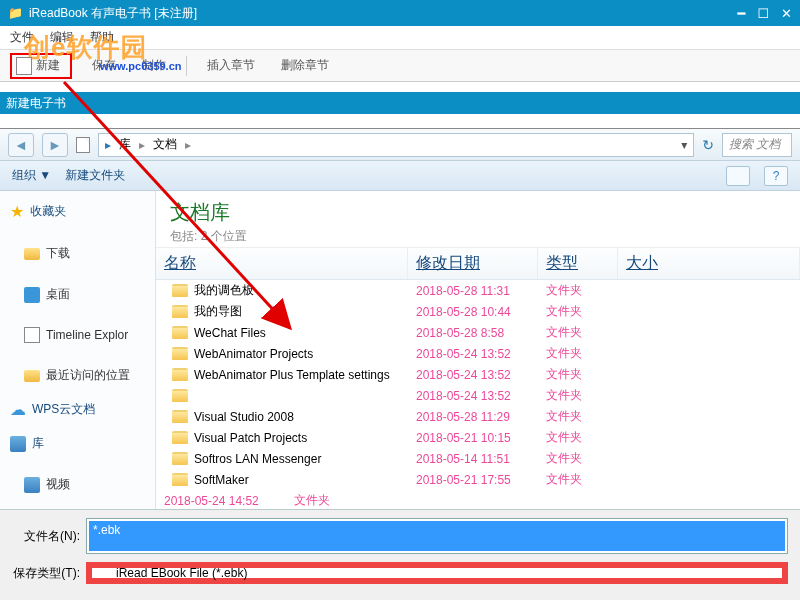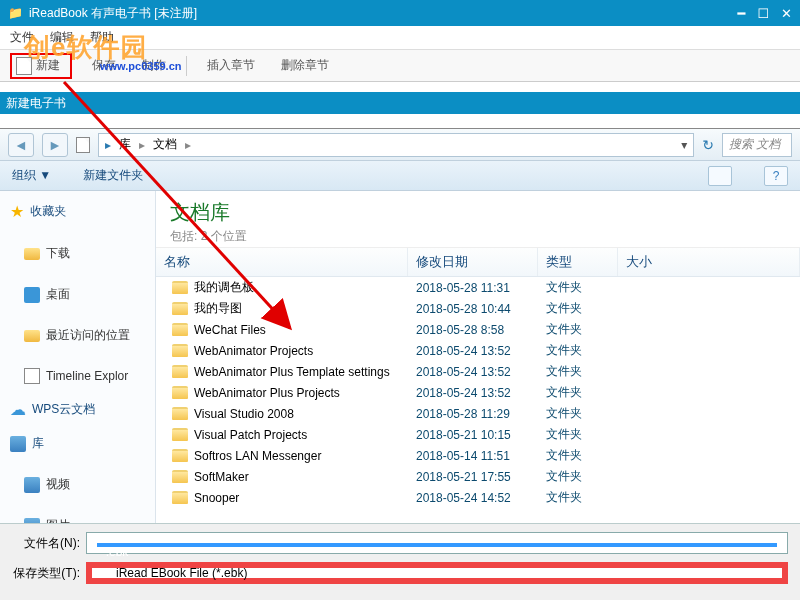--- a/index.html
+++ b/index.html
@@ -21,59 +21,59 @@
     
     
     .explorer { position: absolute; top: 128px; left: 0; right: 0; bottom: 0; background: #fff; border-top: 1px solid #888; display: flex; flex-direction: column; }
     .exp-nav { height: 32px; background: linear-gradient(#f7fbfd,#e4eef5); display: flex; align-items: center; padding: 0 8px; gap: 8px; border-bottom: 1px solid #c0d0dd; }
     .nav-arrow { width: 26px; height: 24px; border: 1px solid #b0c5d5; border-radius: 3px; background: #f2f7fb; display: inline-flex; align-items: center; justify-content: center; color: #6699bb; font-size: 14px; cursor: pointer; }
     .breadcrumb-box { flex: 1; height: 24px; border: 1px solid #b0c5d5; background: #fff; display: flex; align-items: center; padding: 0 6px; font-size: 12px; gap: 8px; }
     .bc-sep { color: #888; }
     .search-box { width: 70px; height: 24px; border: 1px solid #b0c5d5; background: #fff; display: flex; align-items: center; padding: 0 6px; font-size: 12px; color: #888; font-style: italic; }
     .refresh-icon { color: #2a7ab0; font-size: 14px; cursor: pointer; }
     
-    .exp-toolbar { height: 30px; background: linear-gradient(#eaf3fa,#d8e8f4); display: flex; align-items: center; padding: 0 12px; gap: 32px; font-size: 12px; color: #164a7c; border-bottom: 1px solid #c0d0dd; }
+    .exp-toolbar { height: 30px; background: linear-gradient(#eaf3fa,#d8e8f4); display: flex; align-items: center; padding: 0 12px; gap: 14px; font-size: 12px; color: #164a7c; border-bottom: 1px solid #c0d0dd; }
     .exp-toolbar .spacer { flex: 1; }
     .view-btn { width: 24px; height: 20px; border: 1px solid #a8c4d8; background: #f5faff; border-radius: 2px; cursor: pointer; }
     
     .exp-body { flex: 1; display: flex; overflow: hidden; }
     .sidebar { width: 156px; border-right: 1px solid #dbe4ec; background: #fafcfe; padding: 8px 4px; font-size: 12px; overflow: hidden; }
     .sb-group { margin-bottom: 10px; }
     .sb-header { display: flex; align-items: center; gap: 6px; color: #164a7c; font-weight: normal; padding: 3px 6px; cursor: pointer; }
     .sb-item { display: flex; align-items: center; gap: 6px; padding: 3px 6px 3px 20px; color: #333; cursor: pointer; margin-top: 18px; }
     .sb-item.active { background: #cee5f5; border: 1px solid #8cc0e8; border-radius: 2px; padding: 2px 5px 2px 19px; }
     .sb-icon { width: 16px; height: 16px; display: inline-block; }
     .star { color: #f7b500; font-size: 16px; }
     .folder-ico { background: linear-gradient(#ffe28a,#f0b840); border-radius: 2px; width: 16px; height: 12px; }
     .blue-ico { background: #3a96d8; border-radius: 2px; }
     .cloud-ico { color: #3a96d8; font-size: 16px; }
     .lib-ico { background: linear-gradient(#6ab0e0,#3a80c0); border-radius: 2px; }
     
     .main-pane { flex: 1; display: flex; flex-direction: column; overflow: hidden; }
     .lib-title-row { padding: 8px 14px 2px; border-bottom: 1px solid #eee; }
     .lib-title { color: #1a7a2a; font-size: 20px; }
     .lib-sub { color: #888; font-size: 12px; margin-top: 2px; }
-    .col-headers { display: flex; font-size: 13px; color: #164a7c; border-bottom: 1px solid #e0e8ef; background: linear-gradient(#fdfefe,#f2f7fb); }
+    .col-headers { display: flex; font-size: 16px; color: #164a7c; border-bottom: 1px solid #e0e8ef; background: linear-gradient(#fdfefe,#f2f7fb); text-decoration: underline; }
     .col-headers div { padding: 5px 8px; border-right: 1px solid #e8eef3; }
     .c-name { flex: 0 0 252px; }
     .c-date { flex: 0 0 130px; }
     .c-type { flex: 0 0 80px; }
     .c-size { flex: 1; }
     .file-list { flex: 1; overflow: auto; }
     .file-row { display: flex; align-items: center; font-size: 12px; padding: 2px 0; }
     .file-row .c-name { display: flex; align-items: center; gap: 6px; padding-left: 16px; }
-    .file-row .c-date, .file-row .c-type, .file-row .c-size { color: #0c4a6e; padding-left: 8px; }
+    .file-row .c-date, .file-row .c-type, .file-row .c-size { color: #ec4899; padding-left: 8px; }
     .folder-yellow { width: 16px; height: 13px; background: linear-gradient(#ffe8a0,#f5c550); border-radius: 2px 2px 1px 1px; border-top: 2px solid #f0d070; }
     
     .bottom-section { border-top: 1px solid #bcc; background: #f0f0f0; padding: 8px 12px; font-size: 12px; }
     .field-row { display: flex; align-items: center; gap: 6px; margin-bottom: 8px; }
     .field-label { width: 68px; text-align: right; }
     .field-input { flex: 1; height: 22px; border: 6px solid #ef4444; padding: 0 24px; background: #fff; display: flex; align-items: center; }
     .field-input.selected { background: #3399ff; color: #fff; padding: 2px 4px; display: inline-block; height: auto; }
-    .filename-box { flex: 1; height: 22px; border: 1px solid #8aa; background: #fff; padding: 10px; display: flex; }
+    .filename-box { flex: 1; height: 36px; border: 1px solid #8aa; background: #fff; padding: 2px; display: flex; }
     
     
     .red-arrow { position: absolute; top: 78px; left: 60px; pointer-events: none; z-index: 50; }
     .page-icon { width: 16px; height: 18px; background: #fff; border: 1px solid #888; position: relative; }
     .page-icon:before { content: ''; position: absolute; top: 0; right: 0; border-style: solid; border-width: 0 5px 5px 0; border-color: transparent #f8f8f8 transparent transparent; }
   </style>
 </head>
 <body>
 
 <div class="main-title">
@@ -165,26 +165,26 @@
           </div>
         <div class="sb-item">
             <span class="sb-icon folder-ico"></span>
             <span>下载</span>
           </div>
         <div class="sb-item">
             <span class="sb-icon blue-ico"></span>
             <span>桌面</span>
           </div>
         <div class="sb-item">
+            <span class="sb-icon" style="border:1px solid #888;background:#fff"></span>
+            <span>Timeline Explor</span>
+          </div>
+        <div class="sb-item">
             <span class="sb-icon folder-ico"></span>
             <span>最近访问的位置</span>
-          </div>
-        <div class="sb-item">
-            <span class="sb-icon" style="border:1px solid #888;background:#fff"></span>
-            <span>Timeline Explor</span>
           </div>
       </div>
       <div class="sb-group">
         <div class="sb-header">
             <span class="cloud-ico">☁</span>
             <span>WPS云文档</span>
           </div>
       </div>
       <div class="sb-group">
         <div class="sb-header">
@@ -263,21 +263,20 @@
               <span class="folder-yellow"></span>
               <span>WebAnimator Plus Template settings</span>
             </div>
             <div class="c-date">2018-05-24 13:52</div>
             <div class="c-type">文件夹</div>
             <div class="c-size"></div>
           </div>
           <div class="file-row">
             <div class="c-name">
               <span class="folder-yellow"></span>
-              <span>WebAnimator Plus Projects</span>
             </div>
             <div class="c-date">2018-05-24 13:52</div>
             <div class="c-type">文件夹</div>
             <div class="c-size"></div>
           </div>
           <div class="file-row">
             <div class="c-name">
               <span class="folder-yellow"></span>
               <span>Visual Studio 2008</span>
             </div>
@@ -306,24 +305,20 @@
           <div class="file-row">
             <div class="c-name">
               <span class="folder-yellow"></span>
               <span>SoftMaker</span>
             </div>
             <div class="c-date">2018-05-21 17:55</div>
             <div class="c-type">文件夹</div>
             <div class="c-size"></div>
           </div>
           <div class="file-row">
-            <div class="c-name">
-              <span class="folder-yellow"></span>
-              <span>Snooper</span>
-            </div>
             <div class="c-date">2018-05-24 14:52</div>
             <div class="c-type">文件夹</div>
             <div class="c-size"></div>
           </div>
         </div>
     </div>
   </div>
 
   <div class="bottom-section">
     <div class="field-row">

